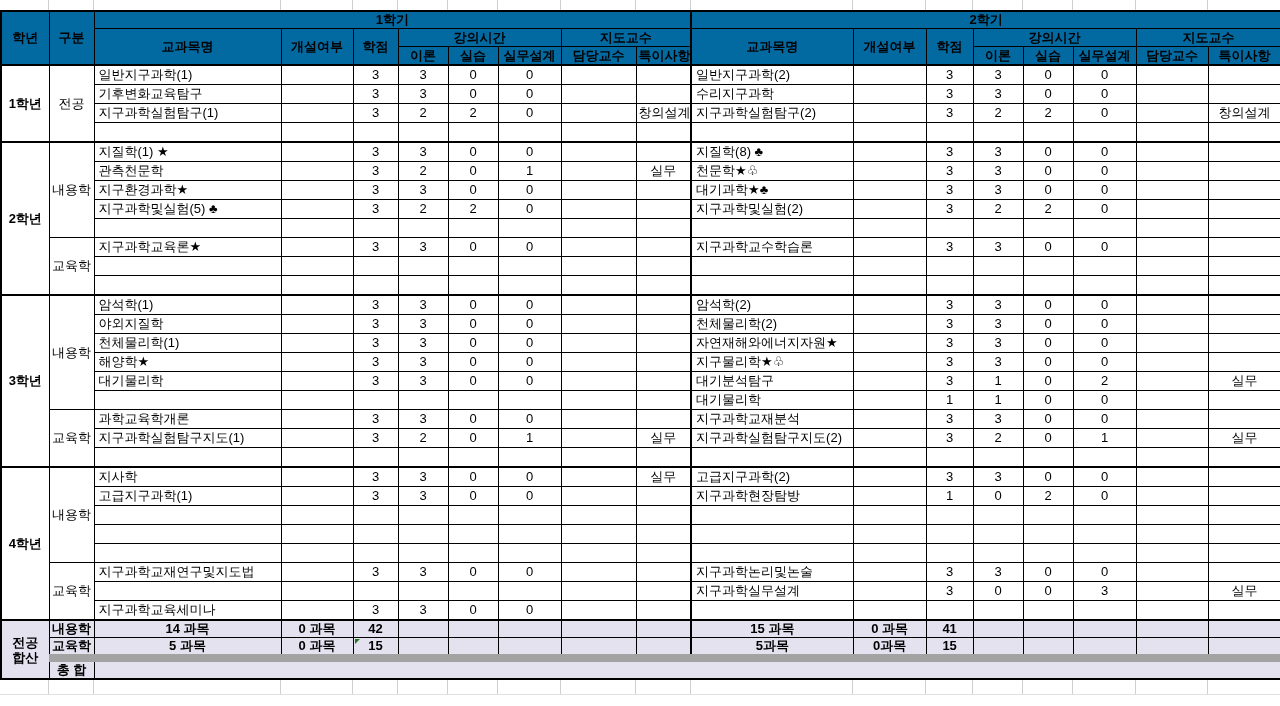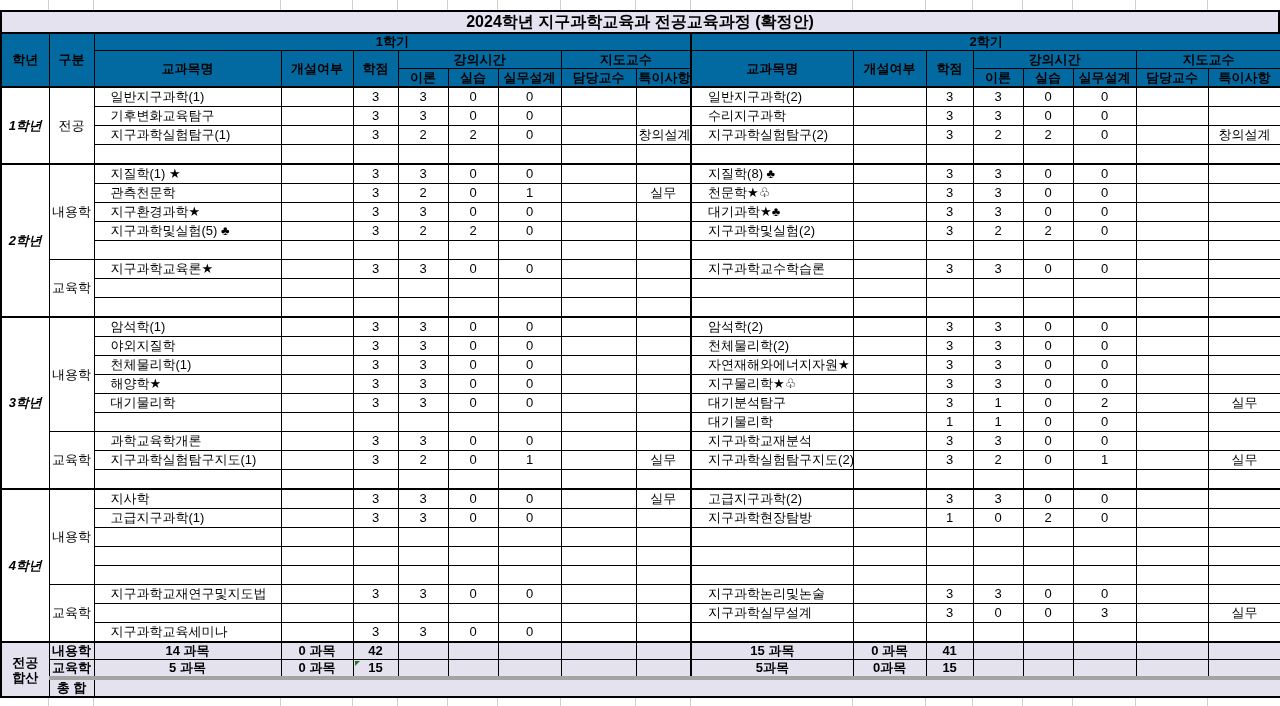--- a/index.html
+++ b/index.html
@@ -7,27 +7,27 @@
          font-family:"Liberation Sans","DejaVu Sans",sans-serif;color:#000;}
   .gridstrip{position:relative;width:1280px;background:#fff;}
   .gridstrip .gl{position:absolute;top:0;bottom:0;width:1px;background:#cfcfcf;}
   .title{height:20px;line-height:20px;background:#e5e2f0;border:2px solid #000;border-bottom:none;
          text-align:center;font-weight:bold;font-size:16px;}
   table{border-collapse:collapse;table-layout:fixed;width:1280px;border:2px solid #000;}
   td{border:1px solid #000;font-size:13px;padding:0 2px;height:18px;line-height:16px;
      white-space:nowrap;overflow:hidden;text-align:center;vertical-align:middle;}
   .hdr{background:#0369a1;font-weight:bold;}
   tr.hA td{height:16px;} tr.hB td,tr.hC td{height:17px;}
-  .course{text-align:left;padding-left:16px;}
+  .course{text-align:left;padding-left:4px;}
   .s2b{border-left:2px solid #000;}
   tr.year-top td{border-top:2px solid #000;}
   tr.sum td{background:#e5e2f0;font-weight:bold;height:15px;}
   tr.sum-top td{border-top:2px solid #000;}
-  tr.total-row td{border-top:4px solid #a3a3a3;}
-  .ylabel{font-weight:bold;font-style:italic;}
+  tr.total-row td{border-top:8px solid #a3a3a3;}
+  .ylabel{font-weight:bold;}
   .sumlabel div{line-height:15px;}
   .totalcell{position:relative;}
   .totalcell span{position:absolute;top:16px;line-height:17px;transform:translateX(-50%);}
   .marker-host{position:relative;}
   .cmark{position:absolute;left:1px;top:1px;width:0;height:0;
          border-top:5px solid #1f7a1f;border-right:5px solid transparent;}
 </style>
 </head>
 <body>
 
@@ -45,21 +45,20 @@
       <div class="gl" style="left: 690px;"></div>
       <div class="gl" style="left: 852px;"></div>
       <div class="gl" style="left: 925px;"></div>
       <div class="gl" style="left: 972px;"></div>
       <div class="gl" style="left: 1022px;"></div>
       <div class="gl" style="left: 1072px;"></div>
       <div class="gl" style="left: 1135px;"></div>
       <div class="gl" style="left: 1207px;"></div>
     </div>
 
-  <div class="title">2024학년 지구과학교육과 전공교육과정 (확정안)</div>
 
   <table id="tbl">
     <colgroup>
       <col style="width:48px">
         <col style="width:45px">
         <col style="width:187px">
         <col style="width:72px">
       <col style="width:45px">
         <col style="width:50px">
         <col style="width:50px">

